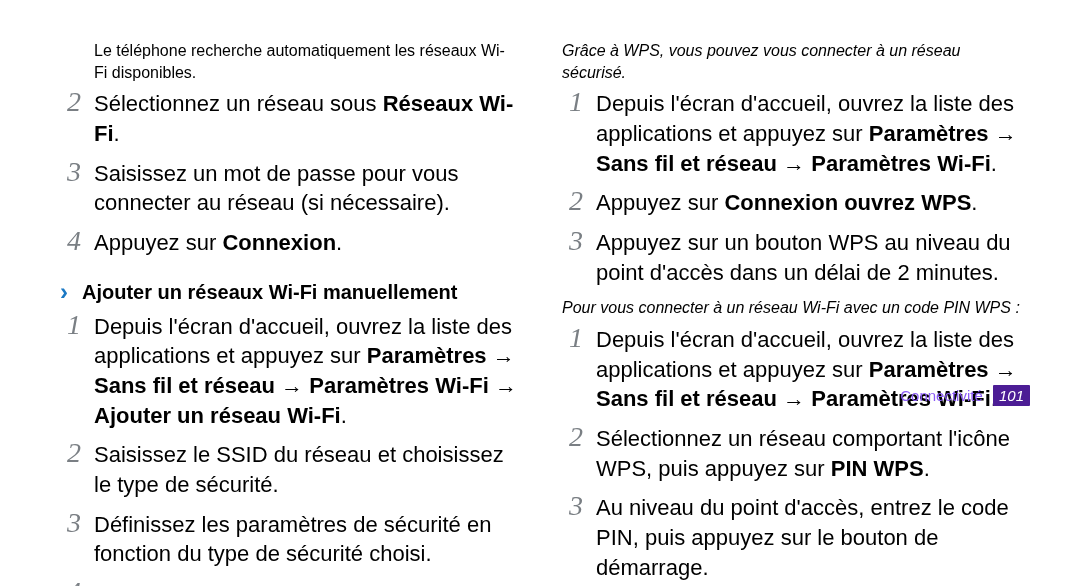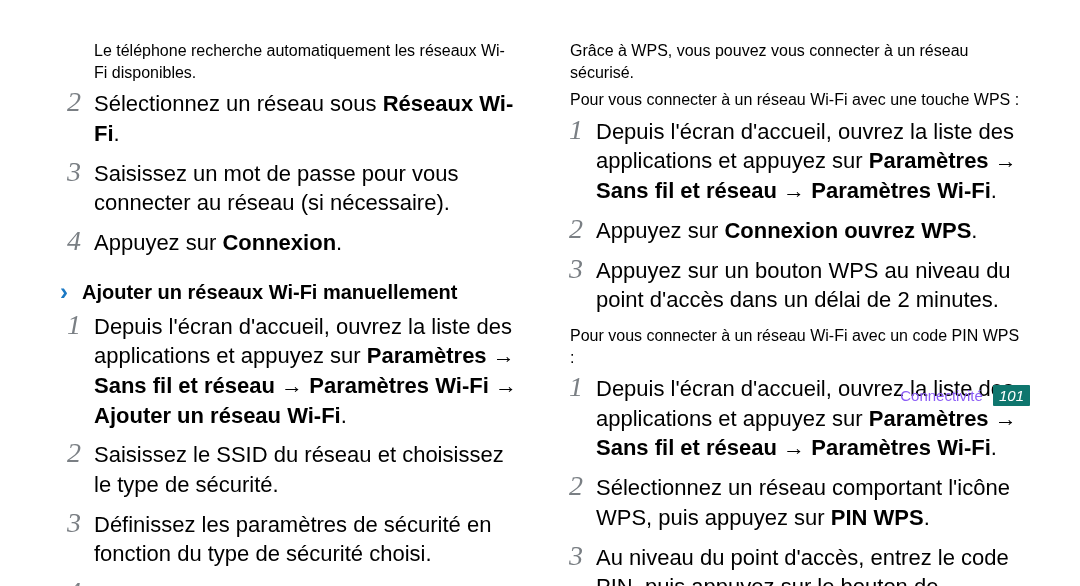--- a/index.html
+++ b/index.html
@@ -28,21 +28,21 @@
     padding: 0 10px;
   }
   .col-left { padding-right: 22px; }
   .col-right { padding-left: 22px; }
 
   .para {
     margin: 0 0 6px 34px;
     font-size: 16px;
     line-height: 1.35;
   }
-  .para.noindent { margin-left: 8px; }
+  .para.noindent { margin-left: 0; font-style: italic; }
 
   ol.steps {
     list-style: none;
     padding: 0;
     margin: 0 0 6px 0;
     counter-reset: step;
   }
   ol.steps > li {
     position: relative;
     counter-increment: step;
@@ -86,21 +86,21 @@
     position: absolute;
     right: 50px;
     bottom: 18px;
     font-size: 15px;
   }
   .footer .chap {
     color: #8b5cf6;
     margin-right: 6px;
   }
   .footer .pgnum {
-    background: #0f766e;
+    background: #4c1d95;
     color: #fff;
     padding: 2px 6px;
     font-style: italic;
     border-radius: 1px;
   }
 
   b { font-weight: 700; }
 </style>
 </head>
 <body>
@@ -138,21 +138,20 @@
       <li>
         <span>Appuyez sur </span><b>Enreg.</b>
       </li>
     </ol>
   </div>
 
   <div class="col col-right">
 
 
     <p class="para noindent">Grâce à WPS, vous pouvez vous connecter à un réseau sécurisé.</p>
-    <p class="para noindent">Pour vous connecter à un réseau Wi-Fi avec une touche WPS :</p>
 
     <ol class="steps">
       <li>
         <span>Depuis l'écran d'accueil, ouvrez la liste des applications et appuyez sur </span><b>Paramètres</b><span> → </span><b>Sans fil et réseau</b><span> → </span><b>Paramètres Wi-Fi</b><span>.</span>
       </li>
       <li>
         <span>Appuyez sur </span><b>Connexion ouvrez WPS</b><span>.</span>
       </li>
       <li>
         <span>Appuyez sur un bouton WPS au niveau du point d'accès dans un délai de 2 minutes.</span>

